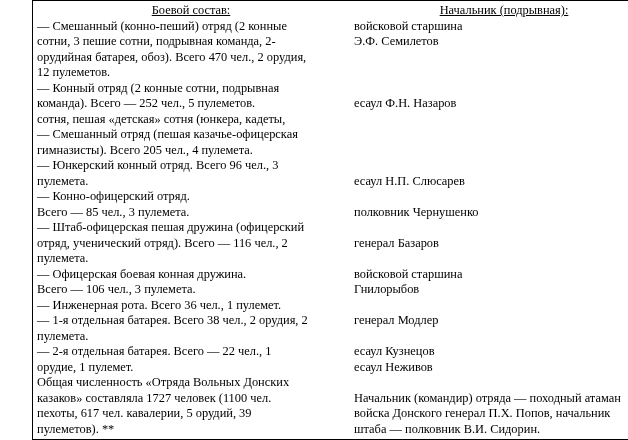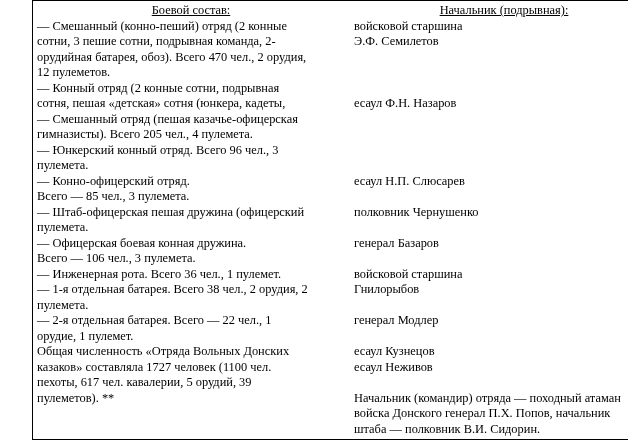--- a/index.html
+++ b/index.html
@@ -26,28 +26,30 @@
 
 <div class="frame">
   <div class="col left">
     <div class="hdr">Боевой состав:</div>
     <div id="left-lines">
         <div class="line">— Смешанный (конно-пеший) отряд (2 конные</div>
         <div class="line">сотни, 3 пешие сотни, подрывная команда, 2-</div>
         <div class="line">орудийная батарея, обоз). Всего 470 чел., 2 орудия,</div>
         <div class="line">12 пулеметов.</div>
         <div class="line">— Конный отряд (2 конные сотни, подрывная</div>
+        <div class="line">команда). Всего — 252 чел., 5 пулеметов.</div>
         <div class="line">сотня, пешая «детская» сотня (юнкера, кадеты,</div>
         <div class="line">— Смешанный отряд (пешая казачье-офицерская</div>
         <div class="line">гимназисты). Всего 205 чел., 4 пулемета.</div>
         <div class="line">— Юнкерский конный отряд. Всего 96 чел., 3</div>
         <div class="line">пулемета.</div>
         <div class="line">— Конно-офицерский отряд.</div>
         <div class="line">Всего — 85 чел., 3 пулемета.</div>
         <div class="line">— Штаб-офицерская пешая дружина (офицерский</div>
+        <div class="line">отряд, ученический отряд). Всего — 116 чел., 2</div>
         <div class="line">пулемета.</div>
         <div class="line">— Офицерская боевая конная дружина.</div>
         <div class="line">Всего — 106 чел., 3 пулемета.</div>
         <div class="line">— Инженерная рота. Всего 36 чел., 1 пулемет.</div>
         <div class="line">— 1-я отдельная батарея. Всего 38 чел., 2 орудия, 2</div>
         <div class="line">пулемета.</div>
         <div class="line">— 2-я отдельная батарея. Всего — 22 чел., 1</div>
         <div class="line">орудие, 1 пулемет.</div>
         <div class="line">Общая численность «Отряда Вольных Донских</div>
         <div class="line">казаков» составляла 1727 человек (1100 чел.</div>

